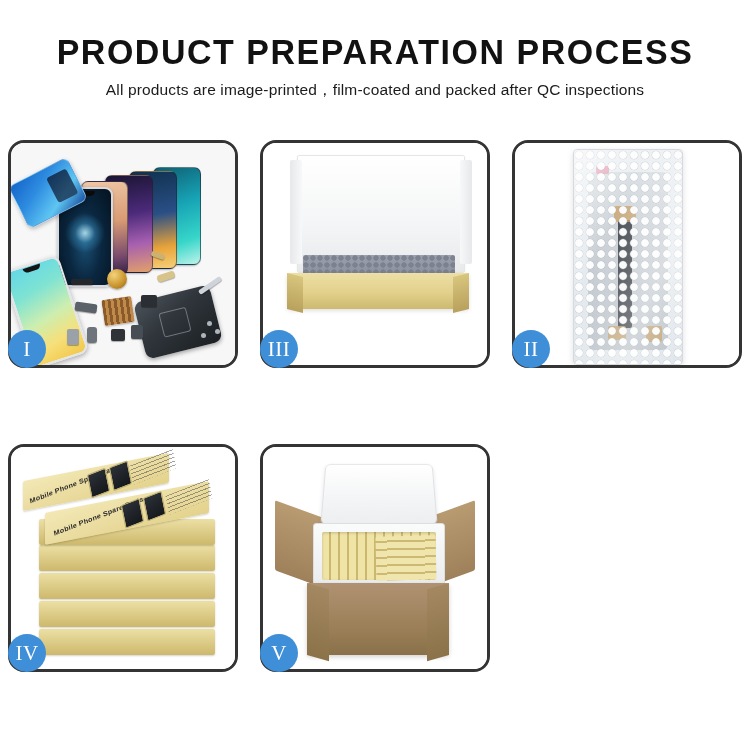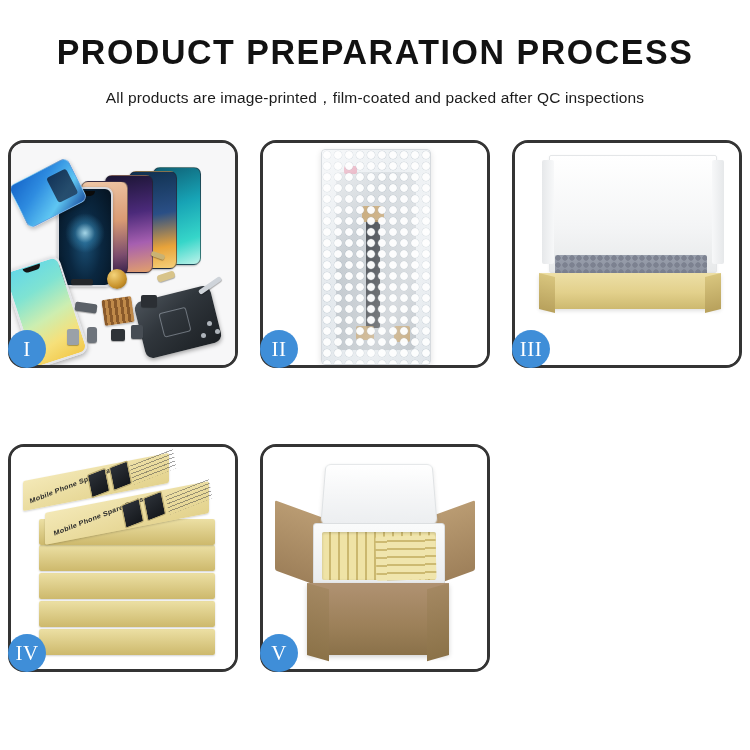--- a/index.html
+++ b/index.html
@@ -29,21 +29,21 @@
     line-height: 1.05;
     margin: 0;
     transform: scaleX(0.97);
   }
   .page-subtitle {
     font-family: "Liberation Sans", sans-serif;
     font-size: 15.5px;
     font-weight: normal;
     color: #1b1b1b;
     letter-spacing: 0.15px;
-    margin: 17px 0 0 0;
+    margin: 9px 0 0 0;
   }
 
   
   .grid {
     position: absolute;
     top: 140px;
     left: 8px;
     width: 734px;
     display: grid;
     grid-template-columns: repeat(3, 230px);
@@ -415,41 +415,41 @@
       <div class="part pt9"></div>
       <div class="part pt10"></div>
       <div class="screw sc1"></div>
       <div class="screw sc2"></div>
       <div class="screw sc3"></div>
     </div>
     <div class="badge">I</div>
   </div>
 
   <div class="panel">
+    <div class="panel-inner p3">
+      <div class="box3-lid"></div>
+      <div class="foam3"></div>
+      <div class="box3-tray"></div>
+    </div>
+    <div class="badge">III</div>
+  </div>
+
+  <div class="panel">
     <div class="panel-inner p2">
       <div class="bubble-pack">
         <div class="lcd-inside"></div>
         <div class="flex-strip"></div>
         <div class="flex-tab"></div>
         <div class="conn-a"></div>
         <div class="conn-b"></div>
         <div class="pink-tab"></div>
         <div class="bubbles"></div>
       </div>
     </div>
     <div class="badge">II</div>
-  </div>
-
-  <div class="panel">
-    <div class="panel-inner p3">
-      <div class="box3-lid"></div>
-      <div class="foam3"></div>
-      <div class="box3-tray"></div>
-    </div>
-    <div class="badge">III</div>
   </div>
 
   <div class="panel">
     <div class="panel-inner p4">
       <div class="stack">
         <div class="sbox sb-lay" style="top:168px;"></div>
         <div class="sbox sb-lay" style="top:140px;"></div>
         <div class="sbox sb-lay" style="top:112px;"></div>
         <div class="sbox sb-lay" style="top:84px;"></div>
         <div class="sbox sb-lay" style="top:58px;"></div>

